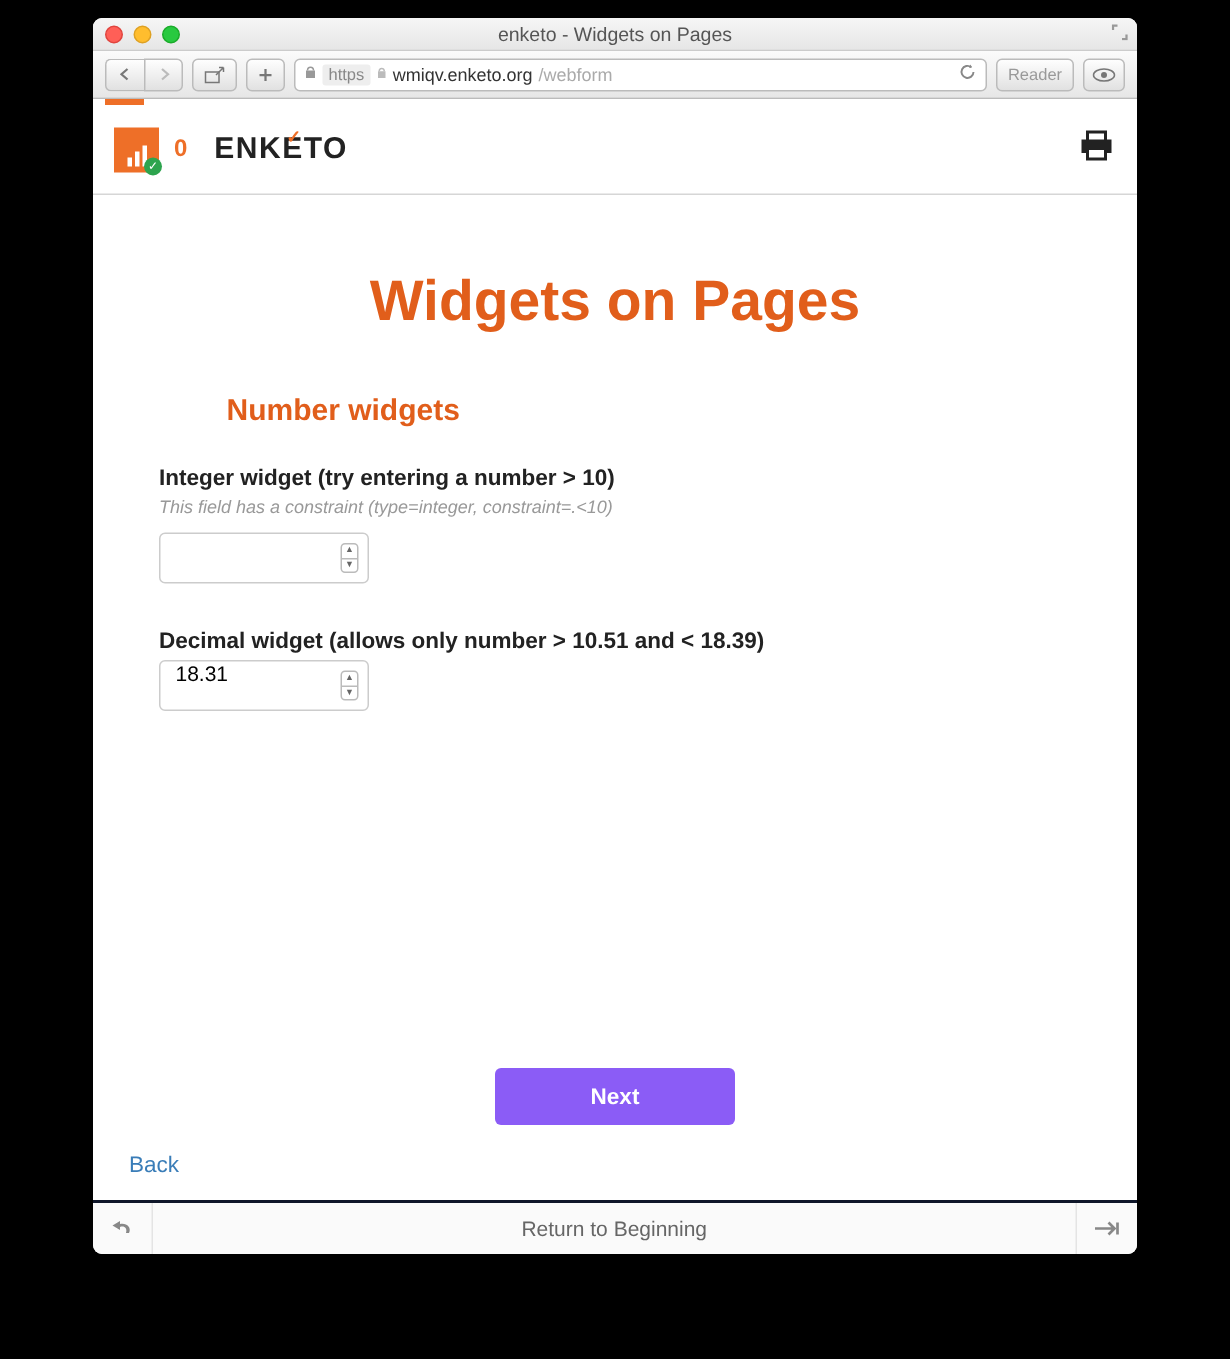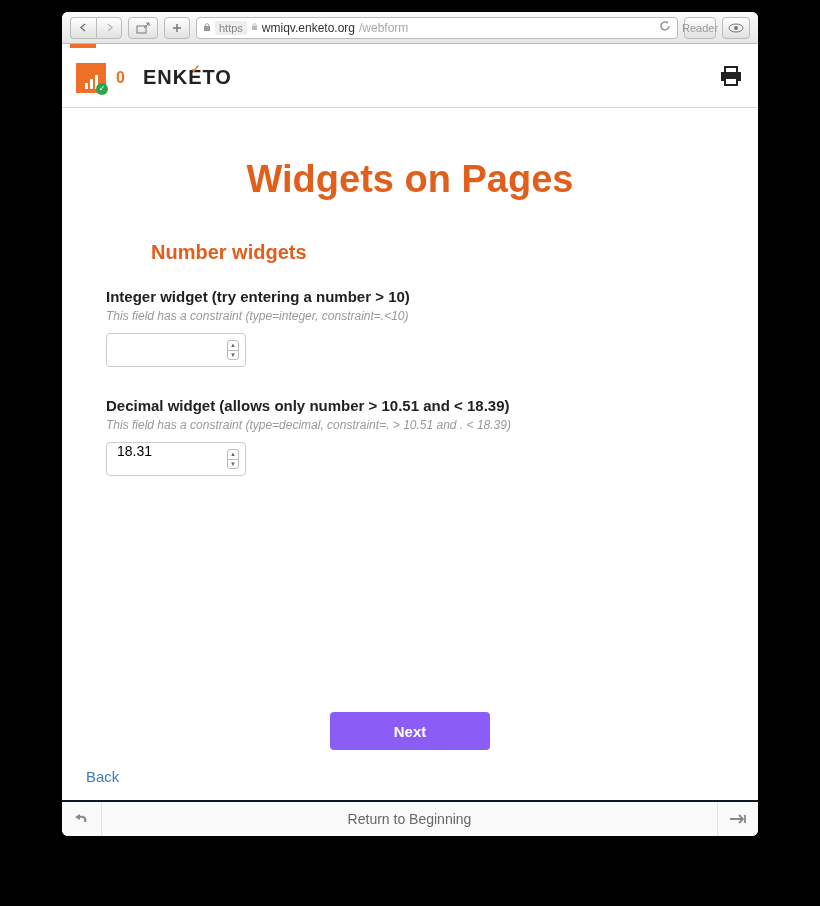--- a/index.html
+++ b/index.html
@@ -76,21 +76,21 @@
       padding: 0 6px;
       font-size: 12px;
       gap: 4px;
       position: relative;
     }
     .lock { color: #8a8a8a; font-size: 10px; }
     .https-label { color: #888; font-size: 11px; background:#eee; padding:1px 4px; border-radius:2px; }
     .url-host { color: #333; }
     .url-path { color: #aaa; }
     .refresh { position: absolute; right: 6px; color: #888; font-size: 12px; }
-    .reader-btn { width: 32px; font-size: 11px; color: #999; }
+    .reader-btn { width: 52px; font-size: 11px; color: #999; }
     .eye-btn { width: 28px; }
     .content {
       flex: 1;
       display: flex;
       flex-direction: column;
       overflow: hidden;
       position: relative;
     }
     .orange-tab {
       position: absolute;
@@ -198,20 +198,33 @@
       border-right:1px solid #e4e4e4;
     }
     .bottom-nav .cell:last-child{border-right:none;}
     .bottom-nav .iconcell { flex:0 0 40px; }
   </style>
 </head>
 <body>
 
 <div class="window">
 
+  <div class="titlebar">
+    <div class="traffic">
+      <div class="dot red"></div>
+      <div class="dot yellow"></div>
+      <div class="dot green"></div>
+    </div>
+    <div class="title-text">enketo - Widgets on Pages</div>
+    <div class="expand-icon">
+      <svg width="11" height="11" viewBox="0 0 11 11">
+          <path d="M1 4 L1 1 L4 1 M7 10 L10 10 L10 7" stroke="#999" stroke-width="1.5" fill="none"></path>
+        </svg>
+    </div>
+  </div>
 
   <div class="toolbar">
     <div class="nav-btns">
       <div class="tbtn">
         <svg width="9" height="9" viewBox="0 0 9 9">
             <path d="M6 1 L2 4.5 L6 8" stroke="#777" stroke-width="1.5" fill="none"></path>
           </svg>
       </div>
       <div class="tbtn">
         <svg width="9" height="9" viewBox="0 0 9 9">
@@ -299,21 +312,20 @@
           <span></span>
           <div class="spinner">
               <div>▲</div>
               <div>▼</div>
             </div>
         </div>
       </div>
 
       <div class="field">
         <div class="field-label">Decimal widget (allows only number &gt; 10.51 and &lt; 18.39)</div>
-        <div class="field-hint">This field has a constraint (type=decimal, constraint=. &gt; 10.51 and . &lt; 18.39)</div>
         <div class="num-input">
           <span>18.31</span>
           <div class="spinner">
               <div>▲</div>
               <div>▼</div>
             </div>
         </div>
       </div>
     </div>
 

